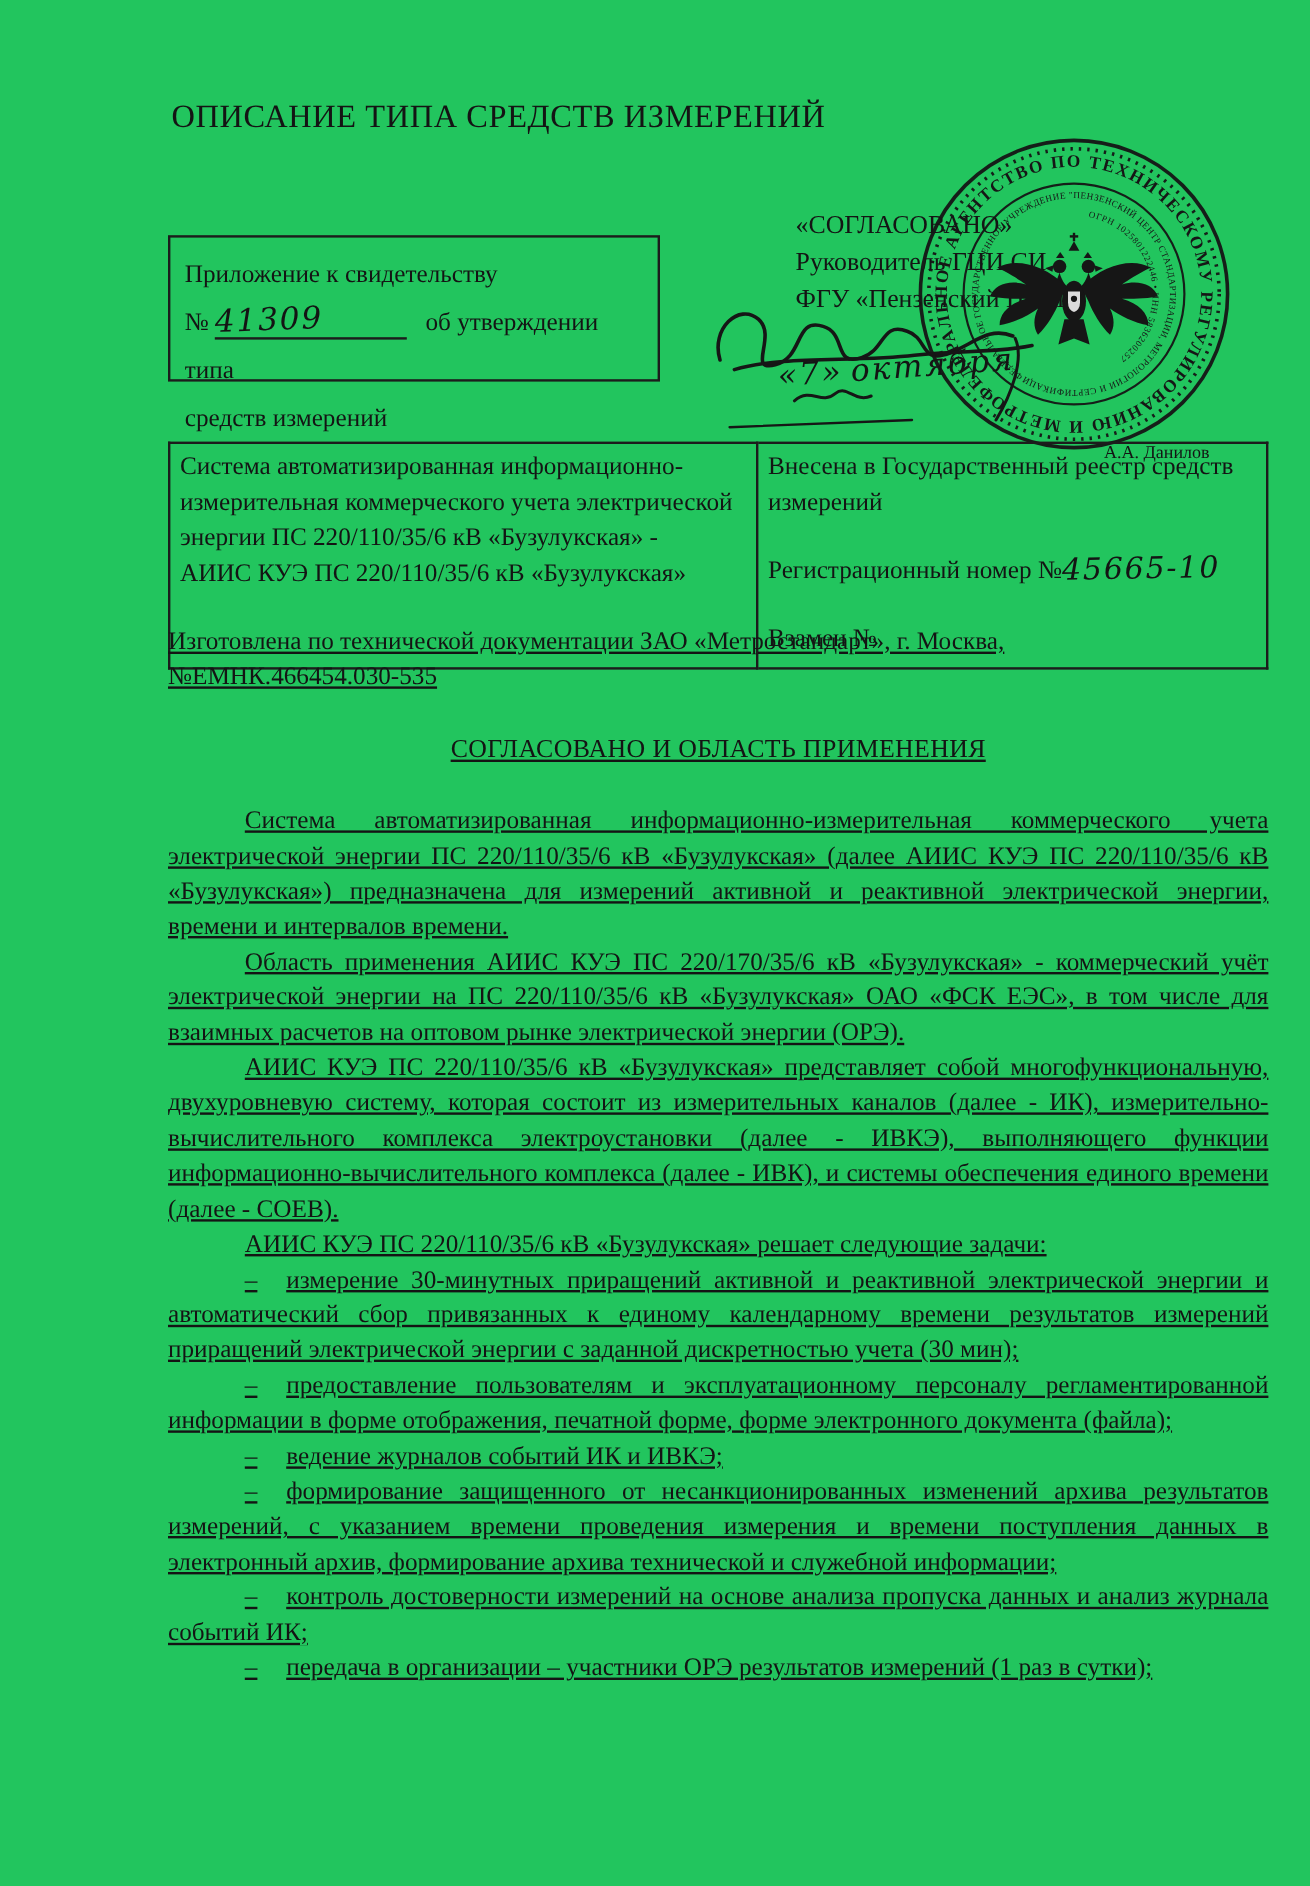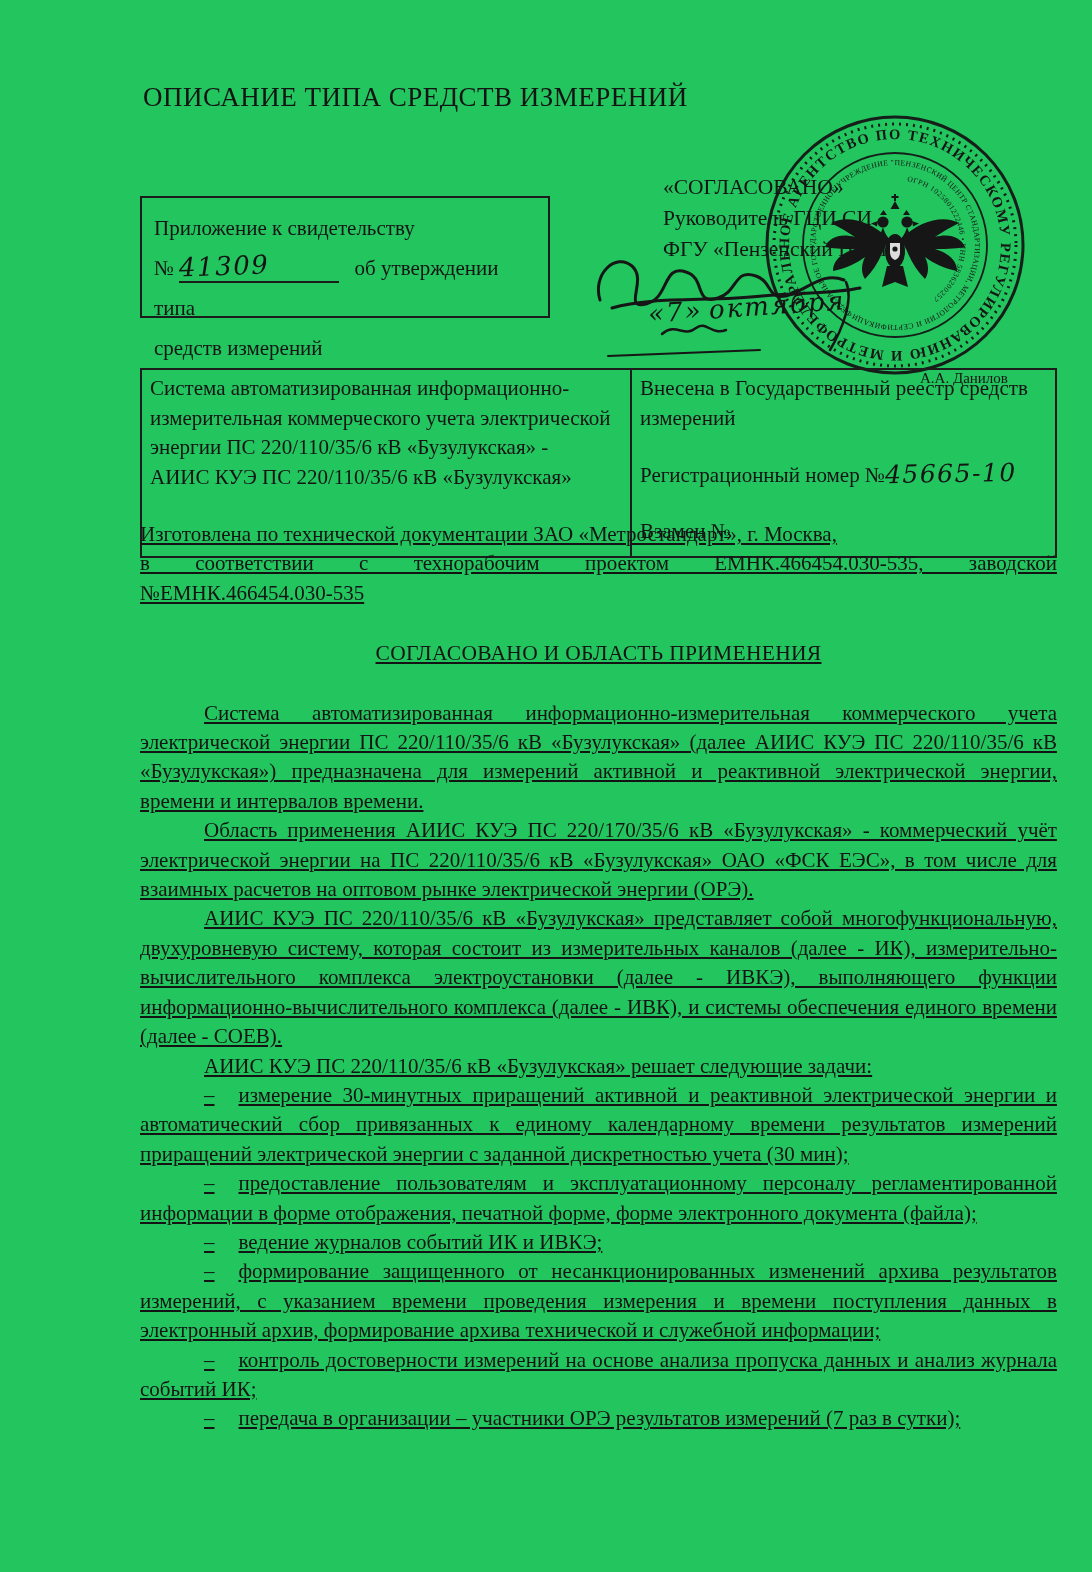--- a/index.html
+++ b/index.html
@@ -174,31 +174,30 @@
           <span>Регистрационный номер №</span><span class="hw reg-number-value">45665-10</span>
         </div>
         <div class="vzamen-line">Взамен №</div>
       </td>
     </tr>
   </tbody>
     </table>
 
   <div class="main-text">
     <div class="manu-line">Изготовлена по технической документации ЗАО «Метростандарт», г. Москва,</div>
-    <div class="manu-line spread">в соответствии с технорабочим проектом ЕМНК.466454.030-535, заводской</div>
     <div class="manu-line">№ЕМНК.466454.030-535</div>
 
     <h2 class="section-heading">СОГЛАСОВАНО И ОБЛАСТЬ ПРИМЕНЕНИЯ</h2>
     <p class="para">Система автоматизированная информационно-измерительная коммерческого учета электрической энергии ПС 220/110/35/6 кВ «Бузулукская» (далее АИИС КУЭ ПС 220/110/35/6 кВ «Бузулукская») предназначена для измерений активной и реактивной электрической энергии, времени и интервалов времени.</p>
     <p class="para">Область применения АИИС КУЭ ПС 220/170/35/6 кВ «Бузулукская» - коммерческий учёт электрической энергии на ПС 220/110/35/6 кВ «Бузулукская» ОАО «ФСК ЕЭС», в том числе для взаимных расчетов на оптовом рынке электрической энергии (ОРЭ).</p>
 
     <p class="para">АИИС КУЭ ПС 220/110/35/6 кВ «Бузулукская» представляет собой многофункциональную, двухуровневую систему, которая состоит из измерительных каналов (далее - ИК), измерительно-вычислительного комплекса электроустановки (далее - ИВКЭ), выполняющего функции информационно-вычислительного комплекса (далее - ИВК), и системы обеспечения единого времени (далее - СОЕВ).</p>
     <p class="para">АИИС КУЭ ПС 220/110/35/6 кВ «Бузулукская» решает следующие задачи:</p>
 
     <p class="task"><span class="marker">–</span><span>измерение 30-минутных приращений активной и реактивной электрической энергии и автоматический сбор привязанных к единому календарному времени результатов измерений приращений электрической энергии с заданной дискретностью учета (30 мин);</span></p>
     <p class="task"><span class="marker">–</span><span>предоставление пользователям и эксплуатационному персоналу регламентированной информации в форме отображения, печатной форме, форме электронного документа (файла);</span></p>
     <p class="task"><span class="marker">–</span><span>ведение журналов событий ИК и ИВКЭ;</span></p>
     <p class="task"><span class="marker">–</span><span>формирование защищенного от несанкционированных изменений архива результатов измерений, с указанием времени проведения измерения и времени поступления данных в электронный архив, формирование архива технической и служебной информации;</span></p>
     <p class="task"><span class="marker">–</span><span>контроль достоверности измерений на основе анализа пропуска данных и анализ журнала событий ИК;</span></p>
-    <p class="task"><span class="marker">–</span><span>передача в организации – участники ОРЭ результатов измерений (7 раз в сутки);</span></p>
+    <p class="task"><span class="marker">–</span><span>передача в организации – участники ОРЭ результатов измерений (1 раз в сутки);</span></p>
   </div>
 
 </div>
 
 </body></html>

